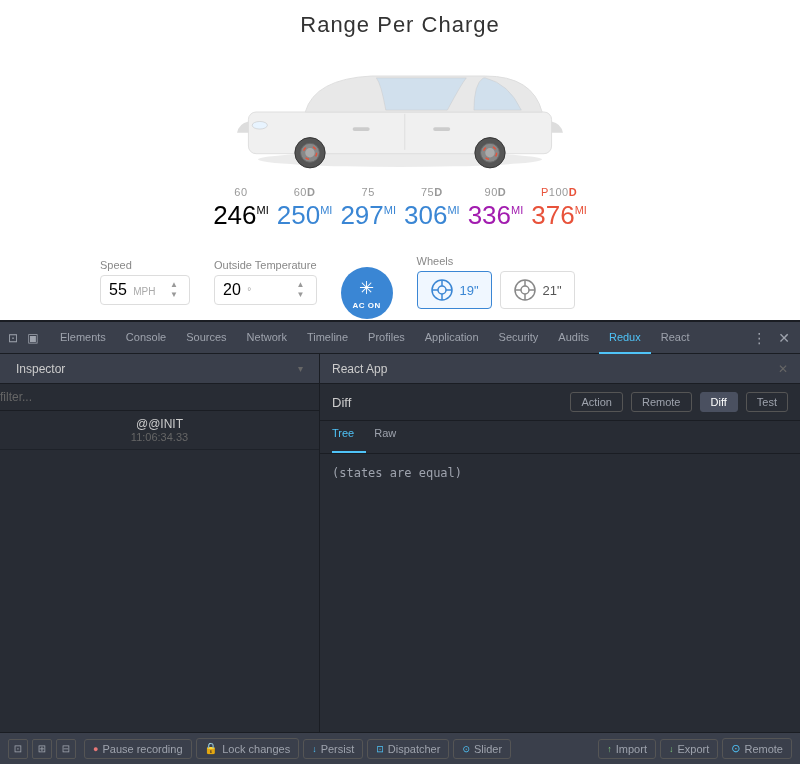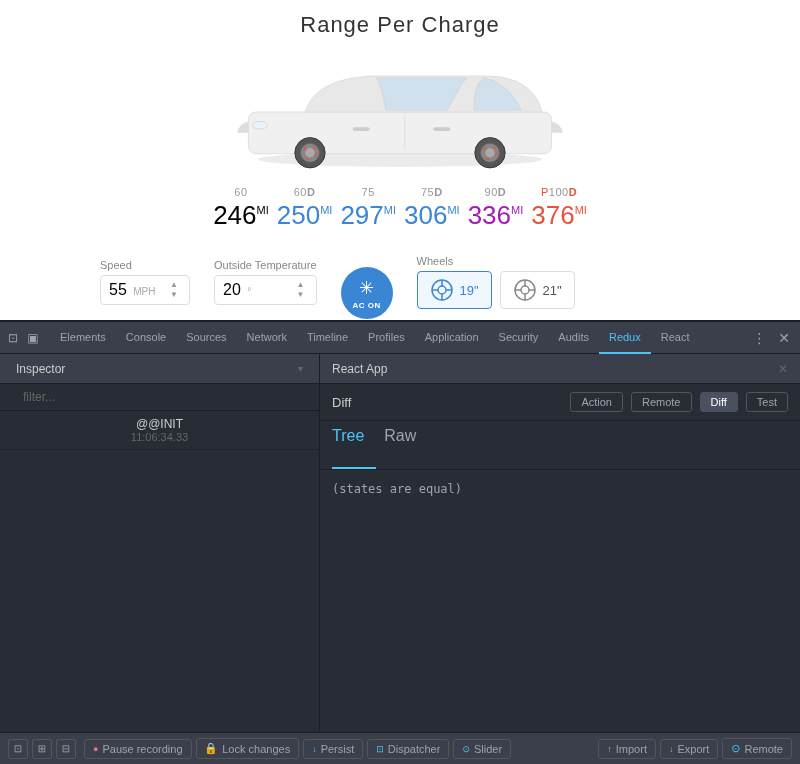--- a/index.html
+++ b/index.html
@@ -260,21 +260,21 @@
     .inspector-chevron {
       color: #666;
       font-size: 10px;
     }
 
     .filter-input {
       background: #282c34;
       border: none;
       color: #5eead4;
       font-size: 12px;
-      padding: 6px 23px;
+      padding: 6px 0;
       width: 100%;
       outline: none;
       border-bottom: 1px solid #1a1d23;
     }
     .filter-input::placeholder { color: #666; }
 
     .action-list {
       flex: 1;
       overflow-y: auto;
     }
@@ -352,22 +352,22 @@
       border-color: #4a5060;
     }
 
     .diff-subtabs {
       display: flex;
       padding: 0 12px;
       border-bottom: 1px solid #1a1d23;
       flex-shrink: 0;
     }
     .diff-subtab {
-      padding: 6px 12px 22px 0;
-      font-size: 16px;
+      padding: 6px 12px 12px 0;
+      font-size: 11px;
       color: #9ea3ad;
       cursor: pointer;
       margin-right: 8px;
       border-bottom: 2px solid transparent;
     }
     .diff-subtab.active {
       color: #4fc3f7;
       border-bottom-color: #4fc3f7;
     }
 

